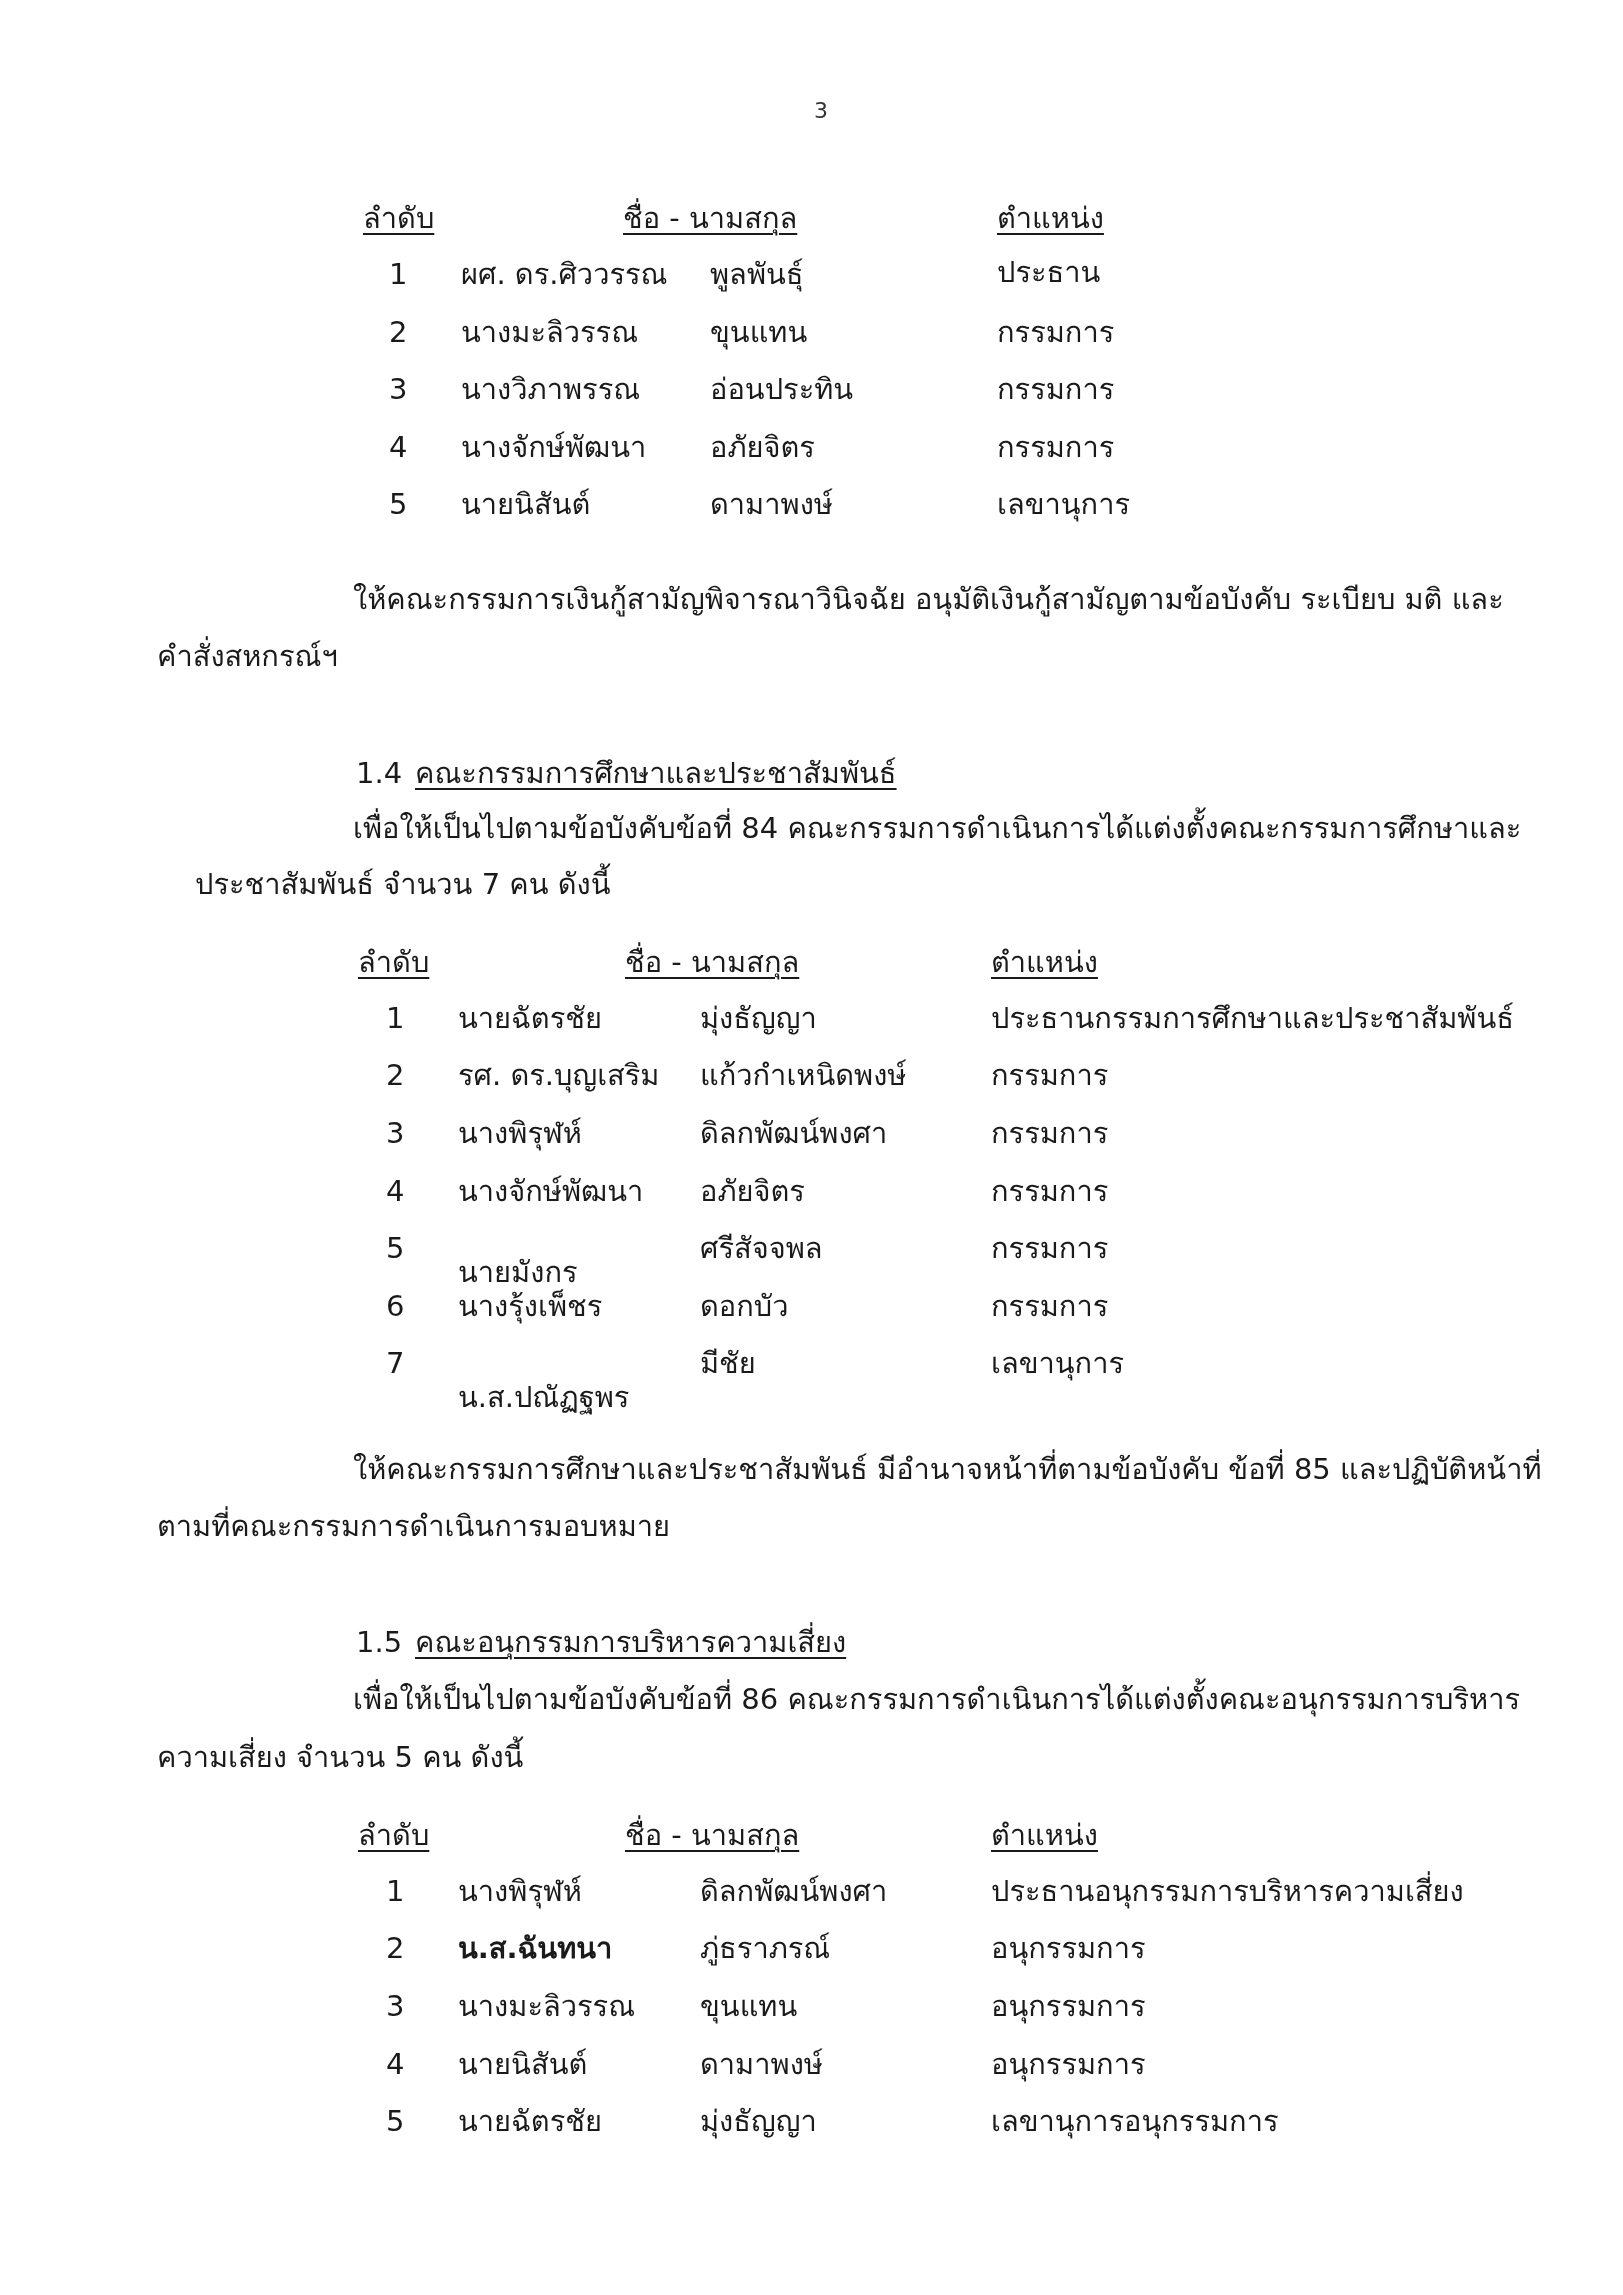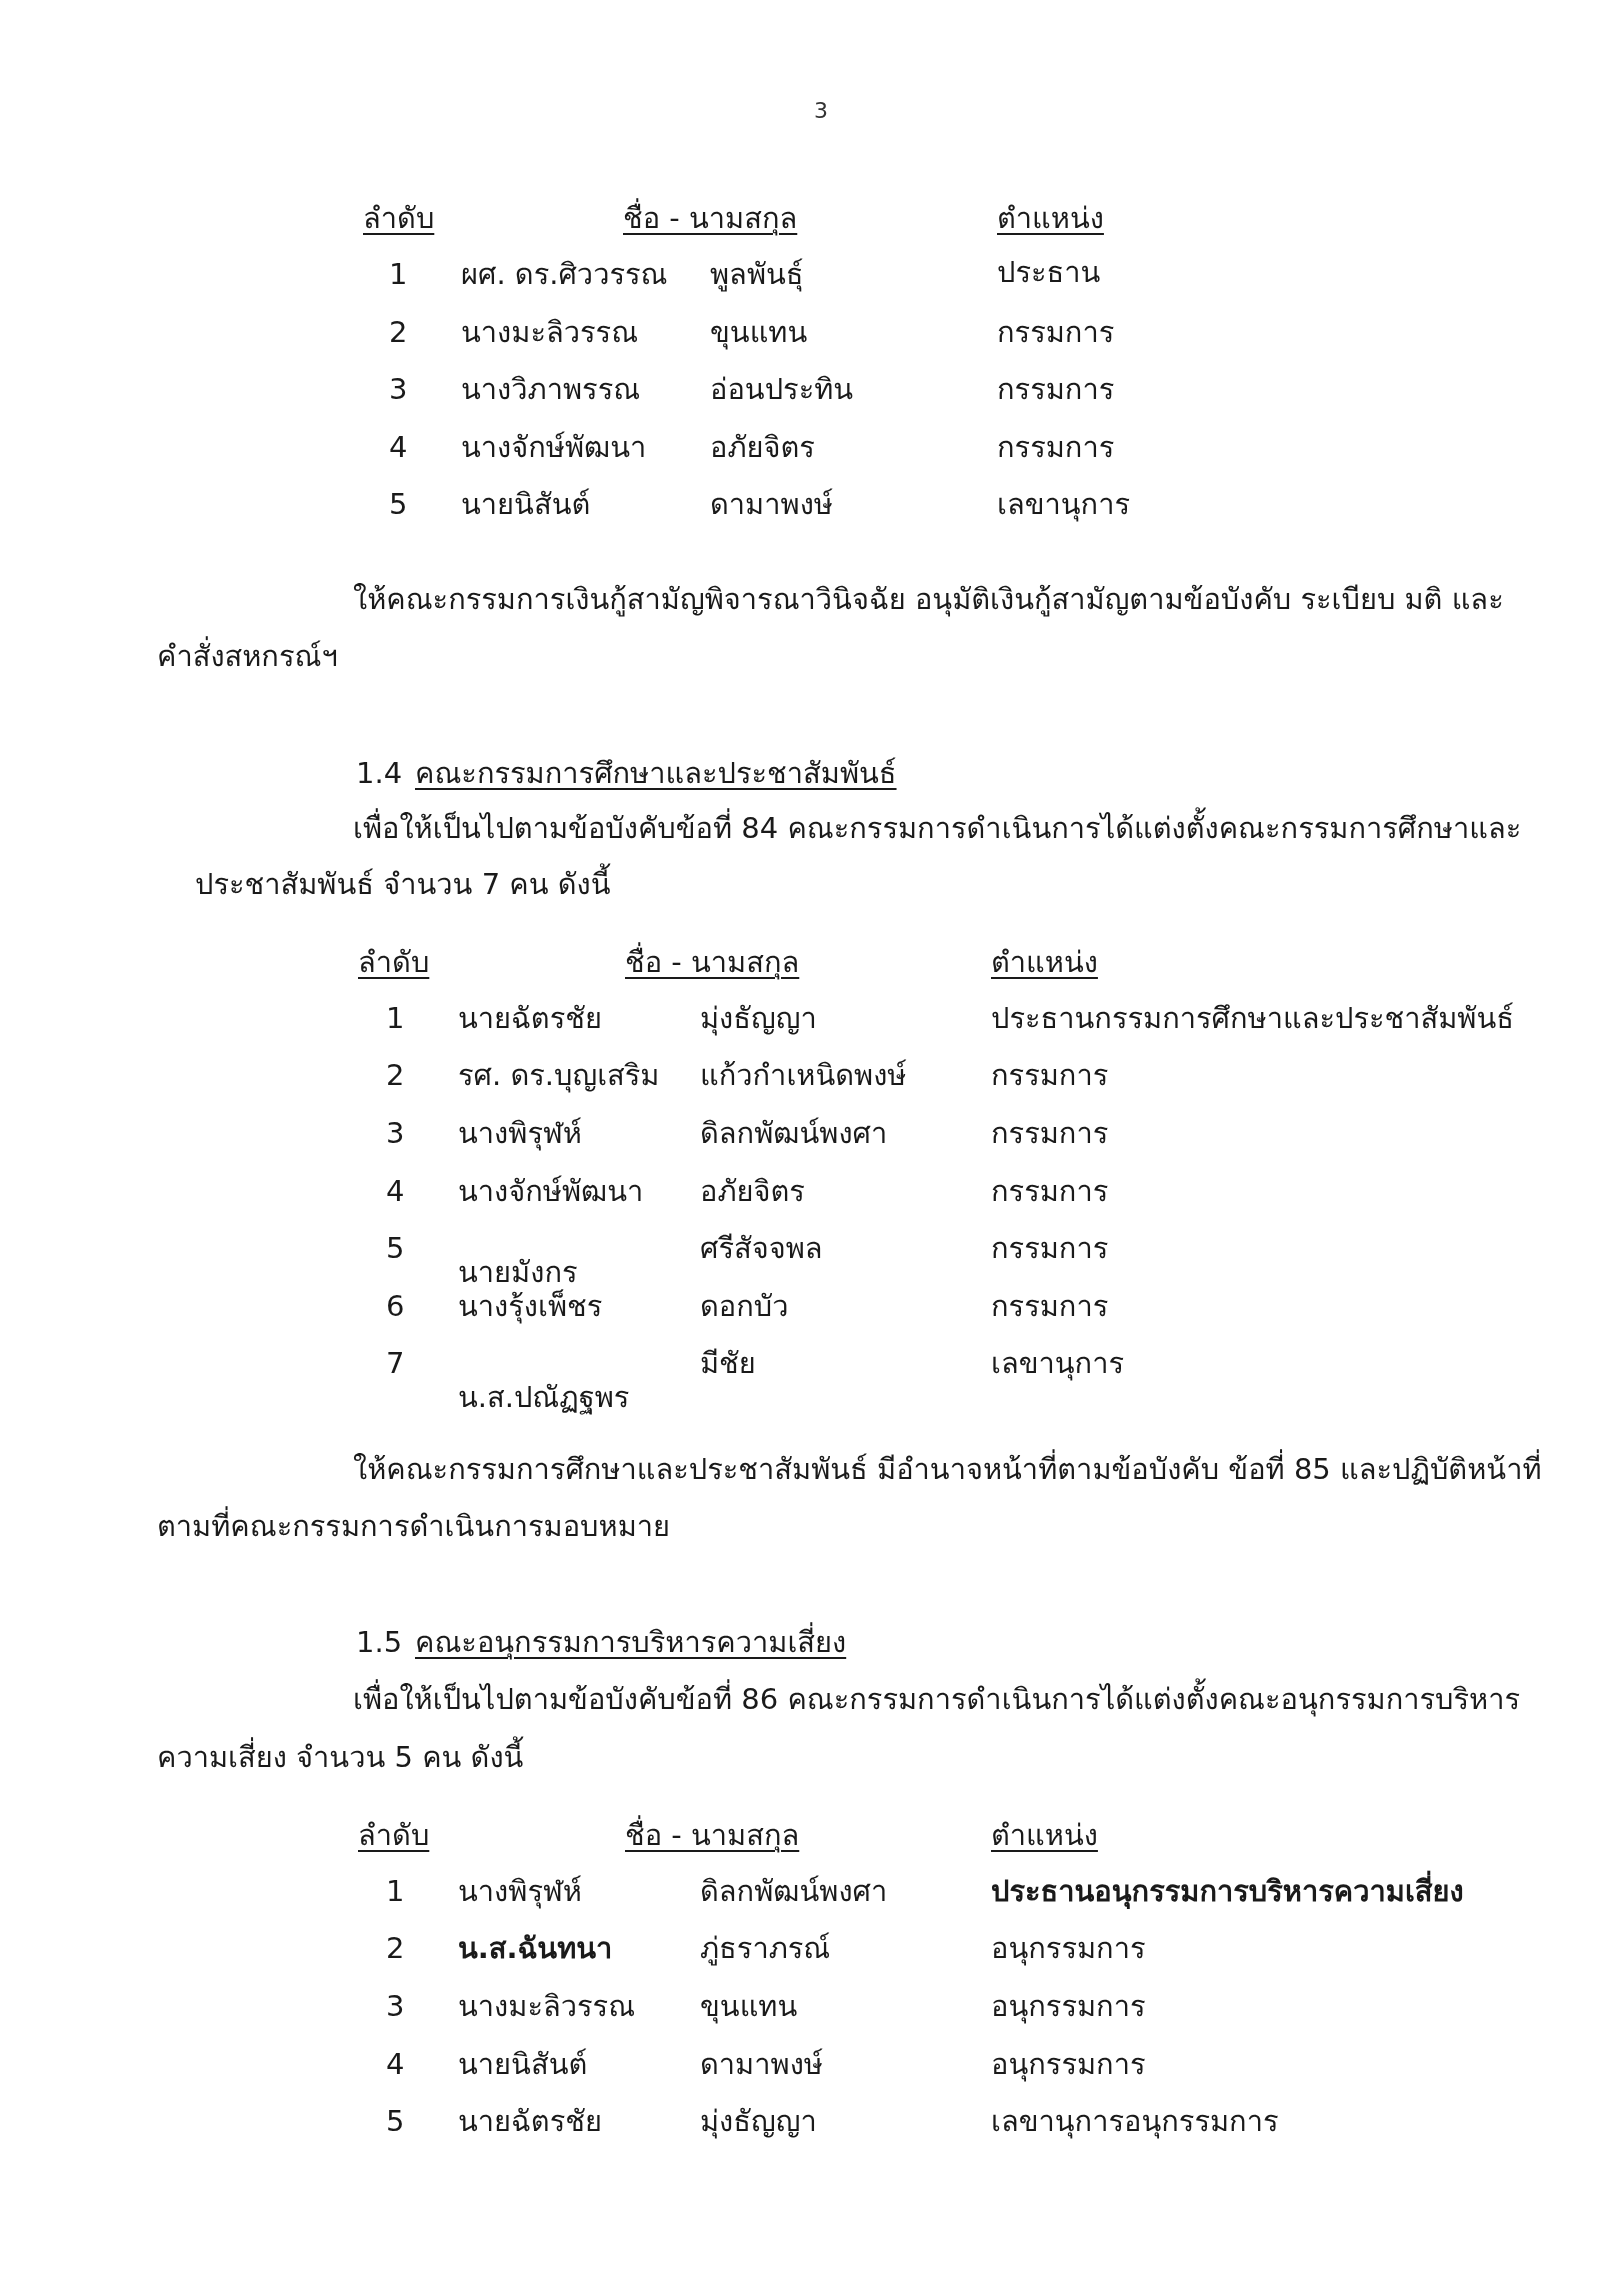--- a/index.html
+++ b/index.html
@@ -124,21 +124,21 @@
     <div class="abs txt" style="left:157px; top:1743px;">ความเสี่ยง จำนวน 5 คน  ดังนี้</div>
 
     <div class="abs txt u" style="left:358px; top:1821px;">ลำดับ</div>
     <div class="abs txt u" style="left:625px; top:1821px;">ชื่อ - นามสกุล</div>
     <div class="abs txt u" style="left:991px; top:1821px;">ตำแหน่ง</div>
 
     <div>
       <div class="abs txt" style="left:386px; top:1877px;">1</div>
       <div class="abs txt" style="left:458px; top:1877px;">นางพิรุฬห์</div>
       <div class="abs txt" style="left:700px; top:1877px;">ดิลกพัฒน์พงศา</div>
-      <div class="abs txt" style="left:991px; top:1877px;font-weight:bold;">ประธานอนุกรรมการบริหารความเสี่ยง</div>
+      <div class="abs txt" style="left:991px; top:1877px;">ประธานอนุกรรมการบริหารความเสี่ยง</div>
     </div>
     <div>
       <div class="abs txt" style="left:386px; top:1934px;">2</div>
       <div class="abs txt" style="left:458px; top:1934px;font-weight:bold;">น.ส.ฉันทนา</div>
       <div class="abs txt" style="left:700px; top:1934px;">ภู่ธราภรณ์</div>
       <div class="abs txt" style="left:991px; top:1934px;">อนุกรรมการ</div>
     </div>
     <div>
       <div class="abs txt" style="left:386px; top:1992px;">3</div>
       <div class="abs txt" style="left:458px; top:1992px;">นางมะลิวรรณ</div>

